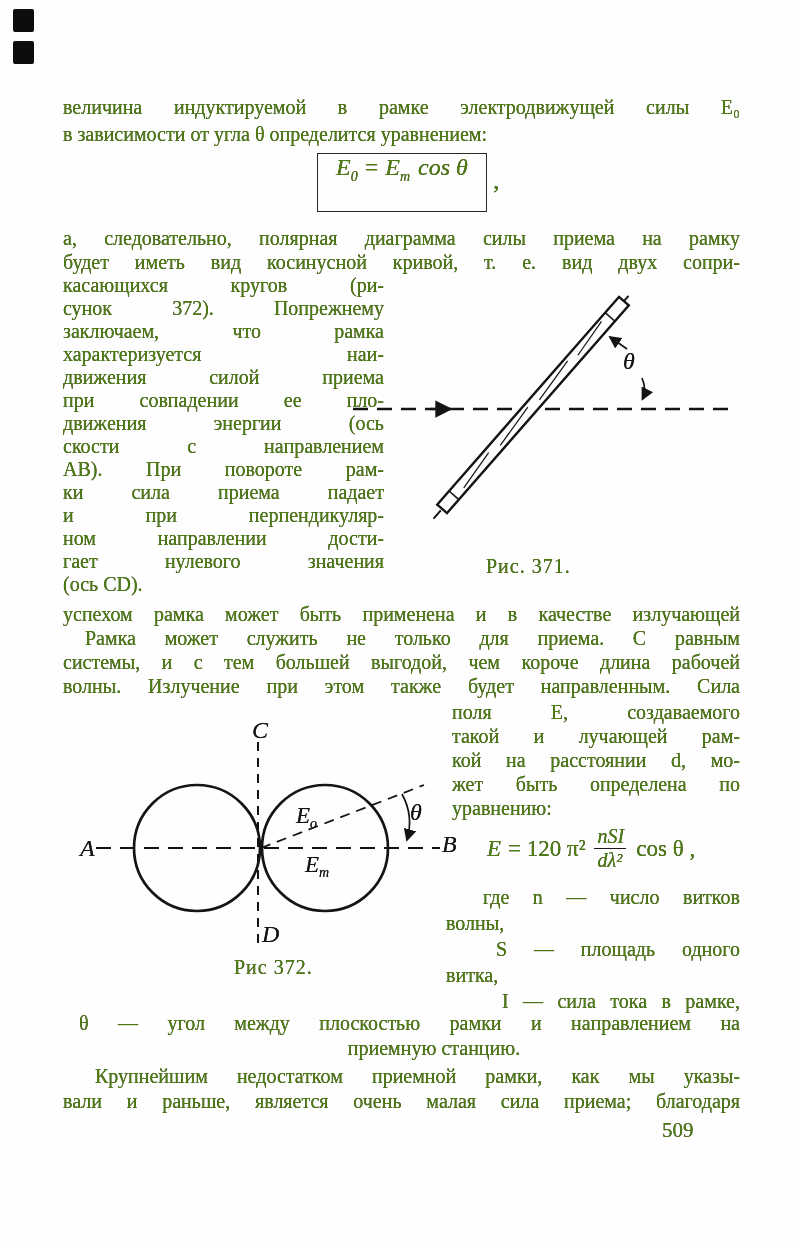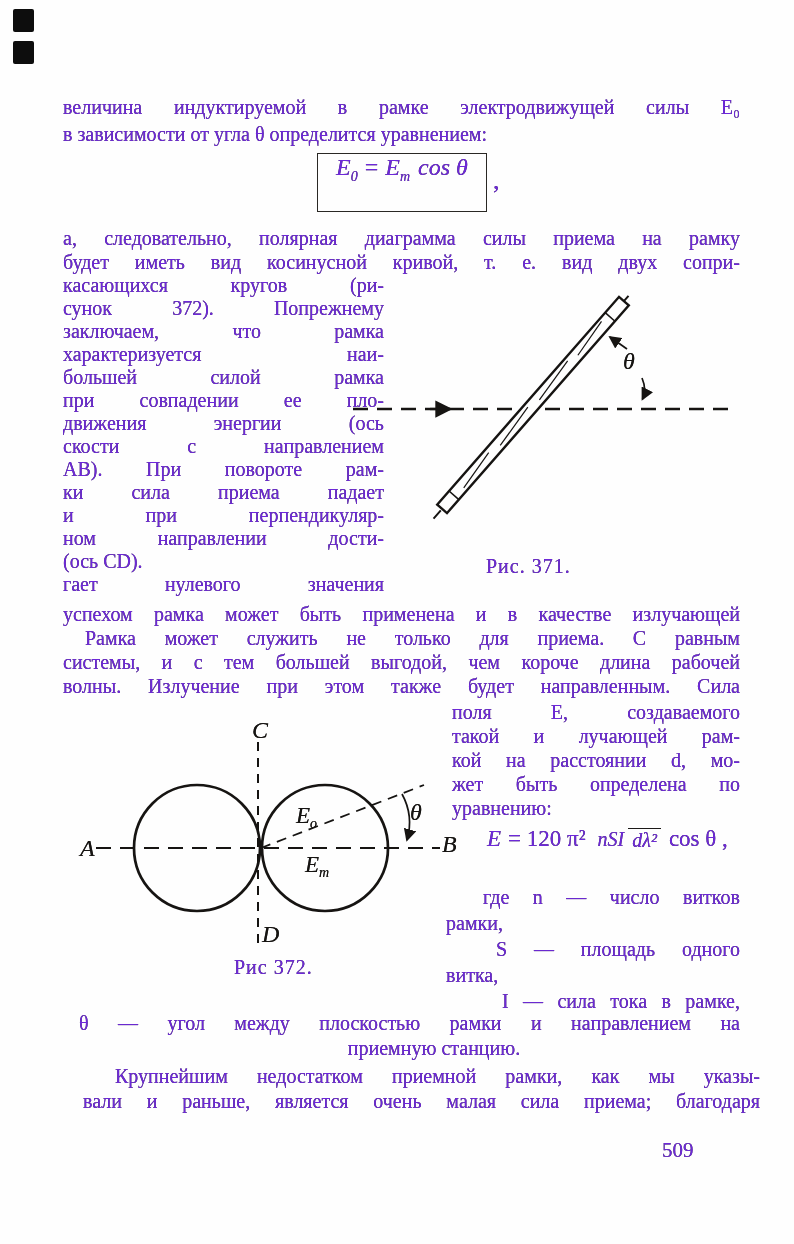--- a/index.html
+++ b/index.html
@@ -1,19 +1,19 @@
 <!DOCTYPE html>
 <html><head>
 <meta charset="utf-8">
 <style>
   html,body { margin:0; padding:0; }
   body { background:#e8e8e8; }
   .page {
     position:relative; width:794px; height:1244px; margin:0 auto;
-    background:#fefefe; color:#6d28d9; overflow:hidden;
+    background:#fefefe; color:#4d7c0f; overflow:hidden;
     font-family:"Liberation Serif","DejaVu Serif",serif;
     font-size:20px;
     text-shadow:0 0 0.45px rgba(20,18,16,.85);
   }
   .abs { position:absolute; }
   .tblock { position:absolute; }
   .line { display:block; white-space:nowrap; }
   .j { white-space:normal; text-align:justify; text-align-last:justify; }
   .scan-mark { position:absolute; background:#0d0d0d; border-radius:2px; }
   
@@ -23,26 +23,26 @@
     font-size:24px;
   }
   .it { font-style:italic; }
   .f1box sub { font-size:14px; }
   .f1-eq { padding:0 7px; }
   .f1-func { padding-left:8px; font-style:italic; }
   .comma1 { position:absolute; left:493px; top:166px; font-size:26px; }
   
   .f2 { position:absolute; left:487px; top:826px; display:flex; align-items:center; font-size:23px; }
   .f2 .gap { width:7px; }
-  .frac { display:inline-flex; flex-direction:row; align-items:flex-end; margin:0 8px; font-size:20px; line-height:1.05; }
+  .frac { display:inline-flex; flex-direction:column; align-items:flex-start; margin:0 8px; font-size:20px; line-height:1.05; }
   .frac .num { font-style:italic; padding:0 4px 1px 4px; }
   .frac .den { font-style:italic; border-top:1.6px solid #1c1a18; padding:1px 4px 0 4px; }
   .f2-tail { font-style:normal; }
   .caption { position:absolute; font-size:20px; letter-spacing:1px; }
-  .pagenum { position:absolute; left:662px; top:1118px; font-size:21px;margin-top:20px; }
+  .pagenum { position:absolute; left:662px; top:1118px; font-size:21px; }
   svg text { font-family:"Liberation Serif","DejaVu Serif",serif; fill:#161412; }
   svg .fig-label { font-style:italic; font-size:24px; }
   svg .svgsub { font-size:14px; }
 </style>
 </head>
 <body>
 
 <div class="page">
 
   <div class="scan-mark" style="left:13px; top:9px; width:21px; height:23px;"></div>
@@ -64,30 +64,30 @@
   <div class="tblock" style="left:63px; top:226px; width:677px; line-height:24px;">
     <span class="line j">а, следовательно, полярная диаграмма силы приема на рамку</span>
     <span class="line j">будет иметь вид косинусной кривой, т. е. вид двух сопри-</span>
   </div>
 
   <div class="tblock" style="left:63px; top:274px; width:321px; line-height:23px;">
     <span class="line j">касающихся кругов (ри-</span>
     <span class="line j">сунок 372). Попрежнему</span>
     <span class="line j">заключаем, что рамка</span>
     <span class="line j">характеризуется наи-</span>
-    <span class="line j">большей силой рамка</span>
+    <span class="line j">движения силой приема</span>
     <span class="line j">при совпадении ее пло-</span>
     <span class="line j">движения энергии (ось</span>
     <span class="line j">скости с направлением</span>
     <span class="line j">AB). При повороте рам-</span>
     <span class="line j">ки сила приема падает</span>
     <span class="line j">и при перпендикуляр-</span>
     <span class="line j">ном направлении дости-</span>
+    <span class="line j">гает нулевого значения</span>
     <span class="line">(ось CD).</span>
-    <span class="line j">гает нулевого значения</span>
   </div>
 
   <svg class="abs" style="left:350px; top:282px;" width="395" height="266" viewBox="350 282 395 266">
     <defs>
       <marker id="ah" viewBox="0 0 10 10" refX="8.5" refY="5" markerWidth="7.5" markerHeight="7.5" orient="auto">
         <path d="M0,0 L10,5 L0,10 z" fill="#161412"></path>
       </marker>
     </defs>
 
     <line x1="353" y1="409" x2="737" y2="409" stroke="#161412" stroke-width="2.3" stroke-dasharray="15 9"></line>
@@ -154,31 +154,31 @@
       <span>= 120 π²</span>
     <span class="frac">
       <span class="num">nSI</span>
       <span class="den">dλ²</span>
     </span>
     <span class="f2-tail">cos θ ,</span>
   </div>
 
   <div class="tblock" style="left:446px; top:884px; width:294px; line-height:26px;">
     <span class="line j" style="text-indent:37px;">где n — число витков</span>
-    <span class="line">рамки,</span>
+    <span class="line">волны,</span>
     <span class="line j" style="text-indent:50px;">S — площадь одного</span>
     <span class="line">витка,</span>
     <span class="line j" style="text-indent:56px;">I — сила тока в рамке,</span>
   </div>
 
   <div class="tblock" style="left:79px; top:1011px; width:661px; line-height:25px;">
     <span class="line j">θ — угол между плоскостью рамки и направлением на</span>
     <span class="line" style="padding-left:49px;text-align:center;">приемную станцию.</span>
   </div>
 
-  <div class="tblock" style="left:63px; top:1064px; width:677px; line-height:25px;margin-left:20px;">
+  <div class="tblock" style="left:63px; top:1064px; width:677px; line-height:25px;">
     <span class="line j" style="text-indent:32px;">Крупнейшим недостатком приемной рамки, как мы указы-</span>
     <span class="line j">вали и раньше, является очень малая сила приема; благодаря</span>
   </div>
 
   <div class="pagenum">509</div>
 
 </div>
 
 </body></html>

